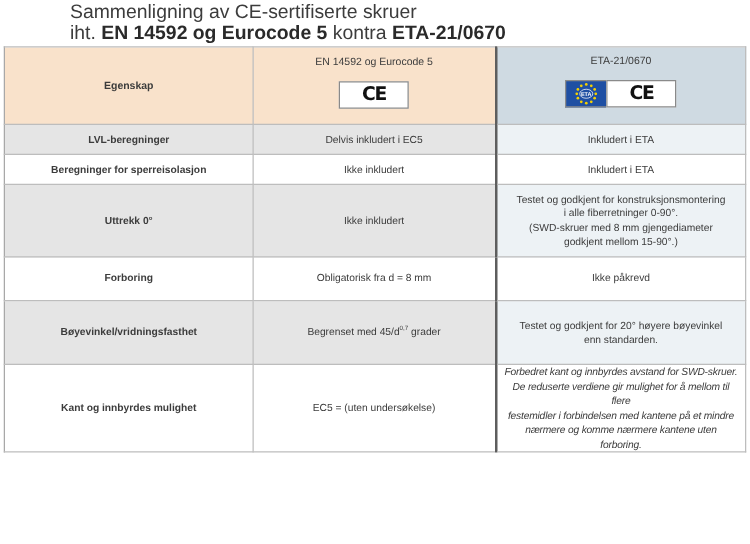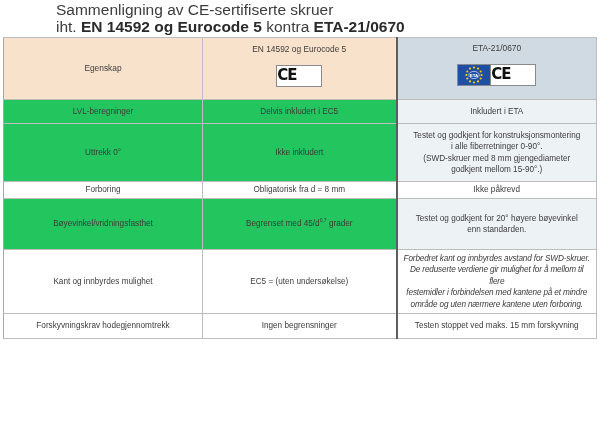--- a/index.html
+++ b/index.html
@@ -5,30 +5,30 @@
     html, body { margin: 0; padding: 0; background: #ffffff; }
     body { width: 600px; height: 435px; position: relative; overflow: hidden;
            font-family: "Liberation Sans", sans-serif; color: #3a3a3a; }
     .title { position: absolute; left: 16px; top: 1px; font-size: 15.5px; line-height: 17px; color: #3c3c3c; margin-left: 40px; }
     .title b { font-weight: bold; color: #2a2a2a; }
     .table { position: absolute; left: 3px; top: 37px; width: 593px; border-collapse: collapse; table-layout: fixed; }
     .table td { border: 1px solid #bdbdbd; text-align: center; vertical-align: middle; font-size: 8.2px;
                 line-height: 11.5px; padding: 0 6px; color: #3c3c3c; font-family: "Liberation Sans", sans-serif;
                 transform-origin: center; }
     .table td.c3 { border-left: 2px solid #5e5e5e; }
-    .table td.c1 { border-left: 1.5px solid #a8a8a8; }
+    .table td.c1 { border-left: 1.5px solid #a8a8a8; font-weight: bold; }
     .hdr td { height: 61px; font-size: 8.4px; }
     .hdr td.c1, .hdr td.c2 { background: #f9e2cb; }
     .hdr td.c3 { background: #cfdae2; }
-    tr.alt td.c1, tr.alt td.c2 { background: #22c55e; }
+    tr.alt td.c1, tr.alt td.c2 { background: #e5e5e5; }
     tr.alt td.c3 { background: #edf2f5; }
     .hdr-label { display: block; margin-bottom: 9px; margin-top: -6px; }
     .logo-row { display: inline-flex; align-items: stretch; height: 22px; }
-    .ce-box { width: 46px; height: 22px; border: 1px solid #8a8a8a; background: #ffffff; display: inline-flex;
-              align-items: center; box-sizing: border-box; }
+    .ce-box { width: 56px; height: 22px; border: 1px solid #8a8a8a; background: #ffffff; display: inline-flex;
+              align-items: center; justify-content: center; box-sizing: border-box; }
     .ce-box span { font-family: "DejaVu Sans", sans-serif; font-size: 15px; font-weight: bold; letter-spacing: -1px; color: #111; }
     .eta-box { width: 33px; height: 22px; background: #1f4fa3; border: 1px solid #8a8a8a; border-right: none;
                box-sizing: border-box; display: inline-flex; align-items: center; justify-content: center; }
     .sup { font-size: 5px; vertical-align: super; line-height: 0; }
     .narrow { display: inline-block; letter-spacing: -0.15px; font-style: italic; }
   </style>
 </head>
 <body>
 
 <div class="title">
@@ -81,52 +81,52 @@
             </span>
       </span>
     </td>
   </tr>
 
   <tr class="alt" style="height:24px">
     <td class="c1">LVL-beregninger</td>
     <td class="c2">Delvis inkludert i EC5</td>
     <td class="c3">Inkludert i ETA</td>
   </tr>
+  <tr style="height:24px">
+    <td class="c1">Beregninger for sperreisolasjon</td>
+    <td class="c2">Ikke inkludert</td>
+    <td class="c3">Inkludert i ETA</td>
+  </tr>
   <tr class="alt" style="height:58px">
     <td class="c1">Uttrekk 0°</td>
     <td class="c2">Ikke inkludert</td>
     <td class="c3">
       <div>Testet og godkjent for konstruksjonsmontering</div>
       <div>i alle fiberretninger 0-90°.</div>
       <div>(SWD-skruer med 8 mm gjengediameter</div>
       <div>godkjent mellom 15-90°.)</div>
     </td>
   </tr>
-  <tr style="height:17px">
+  <tr style="height:35px">
     <td class="c1">Forboring</td>
     <td class="c2">Obligatorisk fra d = 8 mm</td>
     <td class="c3">Ikke påkrevd</td>
   </tr>
   <tr class="alt" style="height:51px">
     <td class="c1">Bøyevinkel/vridningsfasthet</td>
     <td class="c2"><span>Begrenset med 45/d</span><span class="sup">0,7</span><span> grader</span></td>
     <td class="c3">
       <div>Testet og godkjent for 20° høyere bøyevinkel</div>
       <div>enn standarden.</div>
     </td>
   </tr>
   <tr style="height:64px">
     <td class="c1">Kant og innbyrdes mulighet</td>
     <td class="c2">EC5 = (uten undersøkelse)</td>
     <td class="c3">
       <div class="narrow" style="display:block">Forbedret kant og innbyrdes avstand for SWD-skruer.</div>
       <div class="narrow" style="display:block">De reduserte verdiene gir mulighet for å mellom til flere</div>
       <div class="narrow" style="display:block">festemidler i forbindelsen med kantene på et mindre</div>
-      <div class="narrow" style="display:block">område og uten nærmere kantene uten forboring.</div>
+      <div class="narrow" style="display:block">nærmere og komme nærmere kantene uten forboring.</div>
     </td>
-  </tr>
-  <tr style="height:25px">
-    <td class="c1">Forskyvningskrav hodegjennomtrekk</td>
-    <td class="c2">Ingen begrensninger</td>
-    <td class="c3">Testen stoppet ved maks. 15 mm forskyvning</td>
   </tr>
 </tbody>
   </table>
 
 </body></html>

